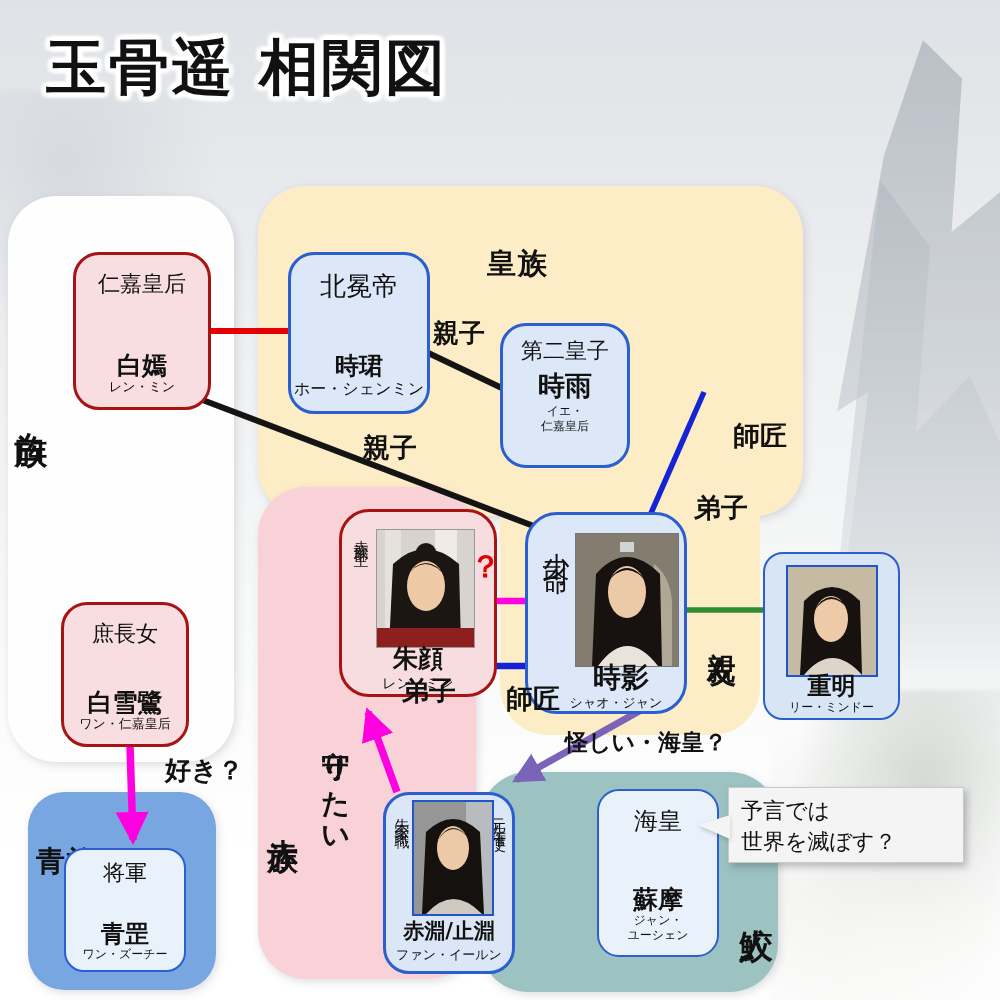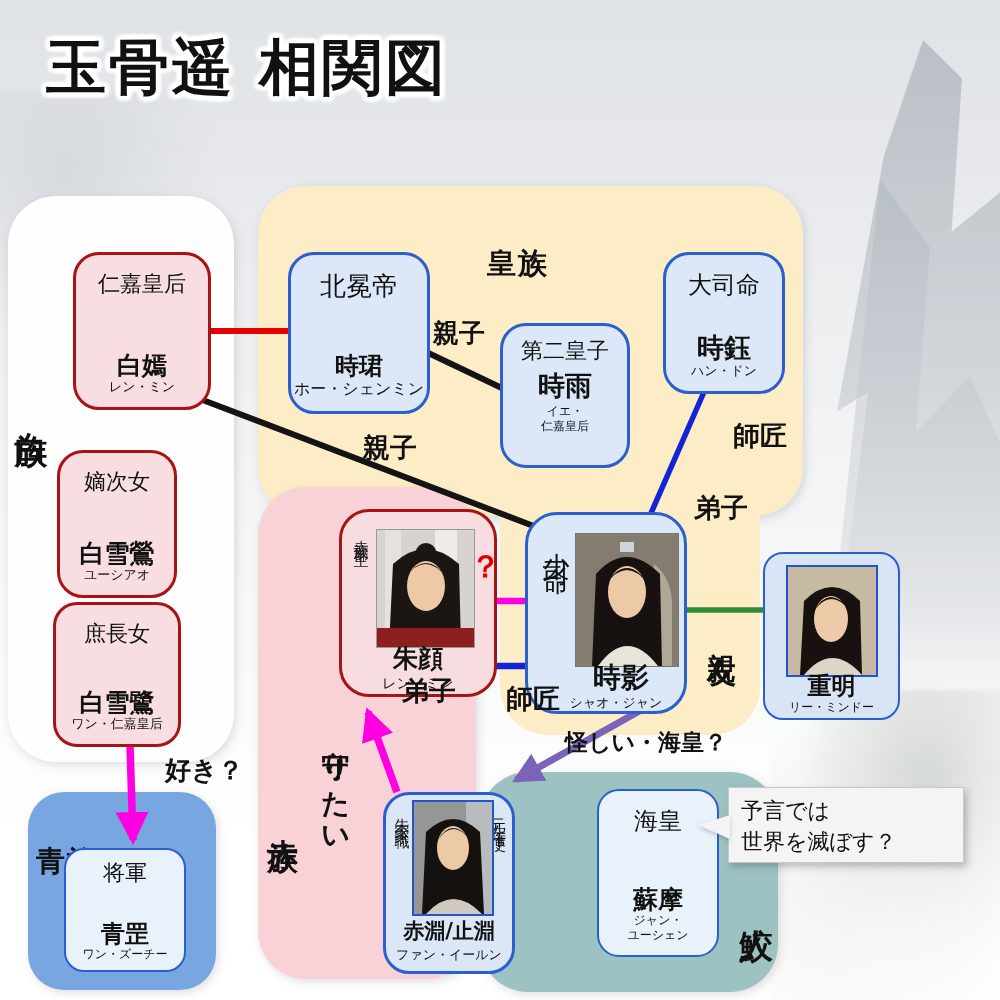--- a/index.html
+++ b/index.html
@@ -105,54 +105,42 @@
     <line x1="130" y1="746" x2="133" y2="840" stroke-width="7.5" marker-end="url(#arrow-magenta)" stroke="#ff00e1"></line>
   </svg>
 
   <div class="card card-pink" style="left:73px;top:252px;width:138px;height:158px;">
     <div class="p-role">仁嘉皇后</div>
     <div class="p-spacer"></div>
     <div class="p-name">白嫣</div>
     <div class="p-cast">レン・ミン</div>
   </div>
 
-  <div class="card card-pink" style="left:57px;top:450px;width:120px;height:148px;">
-    <div class="p-role">嫡次女</div>
-    <div class="p-spacer"></div>
-    <div class="p-name">白雪鶯</div>
-    <div class="p-cast">ユーシアオ</div>
-  </div>
-
-  <div class="card card-pink" style="left:53px;top:602px;width:128px;height:145px;border-radius:24px;">
+
+  <div class="card card-pink" style="left:61px;top:602px;width:128px;height:145px;">
     <div class="p-role">庶長女</div>
     <div class="p-spacer"></div>
     <div class="p-name">白雪鷺</div>
     <div class="p-cast">ワン・仁嘉皇后</div>
   </div>
 
   <div class="card card-blue" style="left:288px;top:252px;width:142px;height:162px;">
     <div class="p-role" style="font-size:26px;">北冕帝</div>
     <div class="p-spacer"></div>
     <div class="p-name" style="font-size:24px;">時珺</div>
     <div class="p-cast" style="font-size:16px;">ホー・シェンミン</div>
   </div>
 
   <div class="card card-blue" style="left:500px;top:323px;width:130px;height:145px;">
     <div class="p-role" style="padding-top:10px;">第二皇子</div>
     <div class="p-name" style="padding-top:6px;font-size:27px;">時雨</div>
     <div class="p-cast" style="font-size:12px;padding-top:4px;">イエ・
 仁嘉皇后</div>
   </div>
 
-  <div class="card card-blue" style="left:663px;top:252px;width:122px;height:142px;">
-    <div class="p-role" style="font-size:24px;">大司命</div>
-    <div class="p-spacer"></div>
-    <div class="p-name" style="font-size:27px;">時鈺</div>
-    <div class="p-cast">ハン・ドン</div>
-  </div>
 
   <div class="card card-pink" style="left:291px;top:509px;width:158px;height:188px;border-radius:30px;background:#f8dde0;margin-left:48px;">
     <div class="vtext" style="position:absolute;left:9px;top:16px;font-size:15px;letter-spacing:4px;">赤族郡主</div>
     <svg class="photo" style="left:34px;top:17px;width:97px;height:117px;border:1px solid #999;" viewBox="0 0 97 117" preserveAspectRatio="none">
       <rect width="97" height="117" fill="#d7d3ce"></rect>
       <rect x="58" width="22" height="117" fill="#efece7"></rect>
       <rect x="8" width="16" height="117" fill="#e5e2dd"></rect>
       <path d="M16,34 Q48,4 82,34 L84,117 L12,117 Z" fill="#1c1613"></path>
       <ellipse cx="49" cy="56" rx="19" ry="25" fill="#eec9a6"></ellipse>
       <path d="M28,48 Q48,20 70,48 Q60,33 49,33 Q38,33 28,48 Z" fill="#1c1613"></path>

